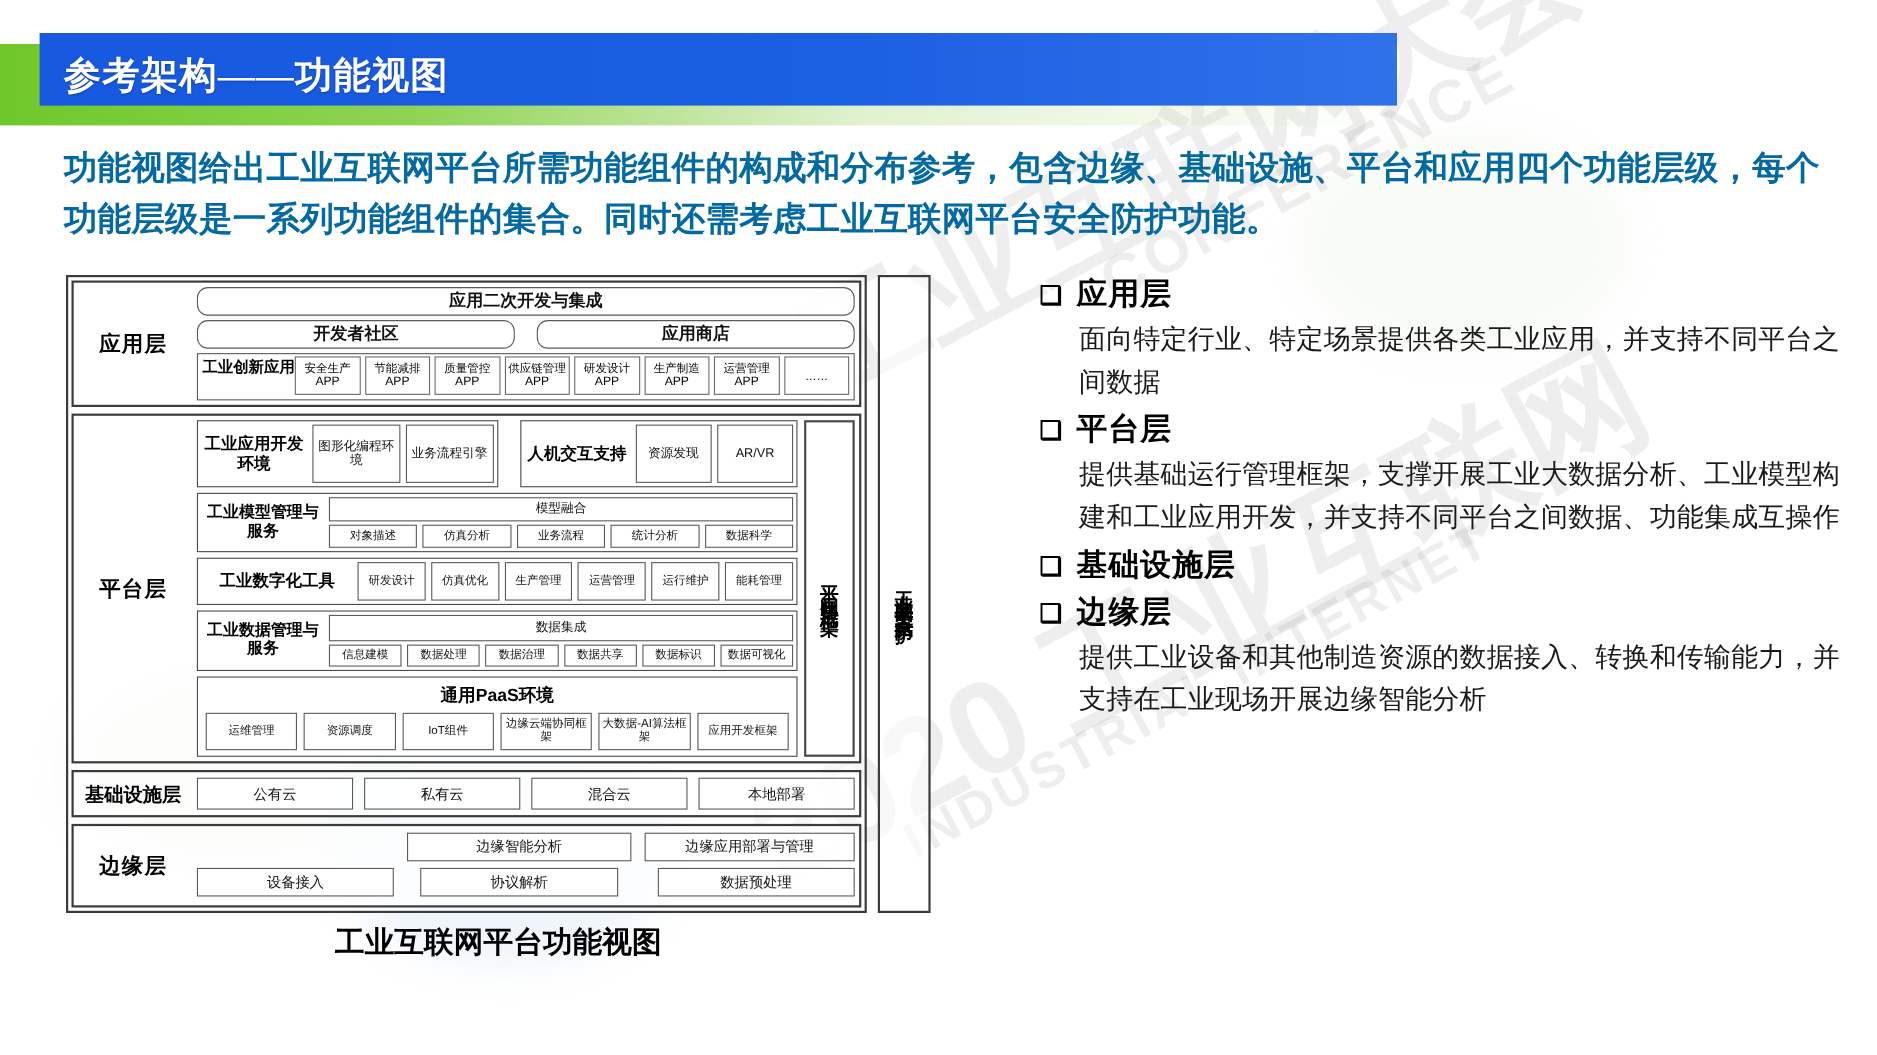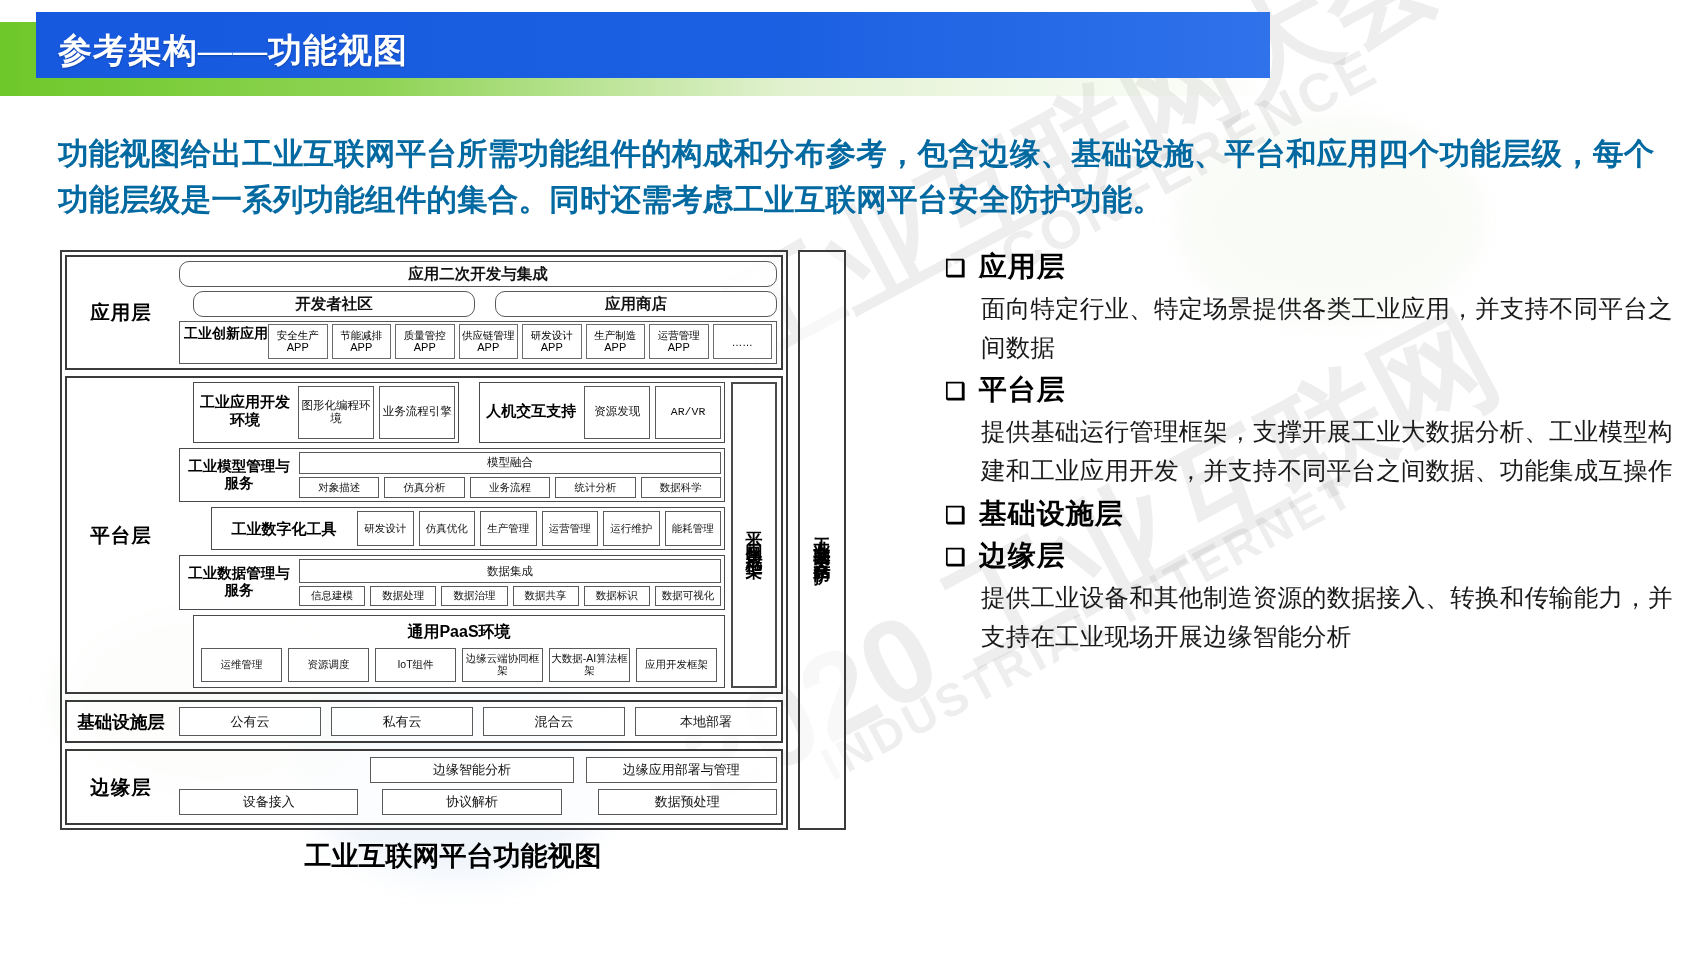--- a/index.html
+++ b/index.html
@@ -23,21 +23,21 @@
   .wmblob {
     position: absolute; pointer-events:none;
     border-radius: 50%;
     filter: blur(16px);
   }
   .blob-a { left: 60px;  top: 600px; width: 300px; height: 200px; background: rgba(140,200,120,0.10); }
   .blob-b { left: 300px; top: 650px; width: 320px; height: 230px; background: rgba(130,170,220,0.12); }
   .blob-c { left: 1180px; top: 120px; width: 300px; height: 200px; background: rgba(150,200,130,0.07); }
 
   
-  #titlewrap { position: absolute; left: 0; top: 22px; width: 1152px; height: 74px; }
+  #titlewrap { position: absolute; left: 0; top: 40px; width: 1152px; height: 74px; }
   #greenbar {
     position: absolute; left: 0; top: 0; width: 1270px; height: 74px;
     background: linear-gradient(to right, #6ec82a 0%, #8fd455 30%, rgba(190,225,150,0.45) 62%, rgba(255,255,255,0) 100%);
   }
   #bluebar {
     position: absolute; left: 36px; top: -10px; width: 1234px; height: 66px;
     background: linear-gradient(to right, #1659df 0%, #1b5fe2 58%, #2f72ea 100%);
   }
   #slide-title {
     position: absolute; left: 58px; top: 6px;
@@ -70,21 +70,21 @@
   }
   .layer-name.sm { font-size: 17.5px; letter-spacing: 0px; }
   .layer-body { flex: 1 1 auto; display: flex; flex-direction: column; padding: 4px; gap: 4px; }
 
   .bx {
     border: 1.6px solid #5a5a5a; background: rgba(255,255,255,0.78);
     display: flex; align-items: center; justify-content: center;
     text-align: center; color: #111; line-height: 1.12;
   }
   .wide { width: 100%; }
-  .row { display: flex; gap: 20px; margin-left: 14px; }
+  .row { display: flex; gap: 20px; }
   .f1 { flex: 1 1 0; }
 
   .t-b { font-size: 15.5px; font-weight: bold; border-radius: 10px; }
   .t-m { font-size: 13px; }
   .t-s { font-size: 11.5px; }
   .t-xs { font-size: 10.5px; }
 
   
   #app-layer { height: 125px; }
   #app-layer .layer-body { gap: 4px; }
@@ -114,27 +114,27 @@
   .prow { display: flex; border: 1.8px solid #4a4a4a; background: rgba(255,255,255,0.66); padding: 3px; gap: 4px; }
   .prow-label {
     flex: 0 0 112px; display: flex; align-items: center; justify-content: center;
     font-size: 14.5px; font-weight: bold; text-align: center; line-height: 1.2;
     text-decoration: none;
   }
   .prow-label.wide-l { flex: 0 0 138px; font-size: 15px; }
   .prow-inner { flex: 1 1 auto; display: flex; flex-direction: column; gap: 3px; }
   .prow-boxes { display: flex; gap: 5px; flex: 1 1 auto; }
 
-  #row-dev { height: 62px; font-family: Liberation Mono, monospace; }
+  #row-dev { height: 62px; }
   #dev-left { flex: 1 1 52%; display: flex; border: 1.8px solid #4a4a4a; padding: 3px; gap: 5px; background: rgba(255,255,255,0.66); }
   #dev-right { flex: 1 1 48%; display: flex; border: 1.8px solid #4a4a4a; padding: 3px; gap: 5px; background: rgba(255,255,255,0.66); }
   .dev-title { flex: 0 0 96px; display: flex; align-items: center; justify-content: center;
                font-size: 15px; font-weight: bold; text-align: center; line-height: 1.2; }
   #row-model { height: 56px; }
-  #row-tools { height: 44px; margin-left: 32px; }
+  #row-tools { height: 44px; }
   #row-data  { height: 56px; }
   #row-paas  { height: 76px; }
   #paas-box { flex: 1 1 auto; border: 1.8px solid #4a4a4a; background: rgba(255,255,255,0.66);
               display: flex; flex-direction: column; padding: 3px; }
   #paas-title { text-align: center; font-size: 16px; font-weight: bold; padding: 3px 0 5px; }
   #paas-boxes { display: flex; gap: 6px; flex: 1 1 auto; padding: 0 4px 2px; }
 
   
   #infra-layer { height: 46px; }
   #infra-layer .layer-body { padding: 5px 4px; }

